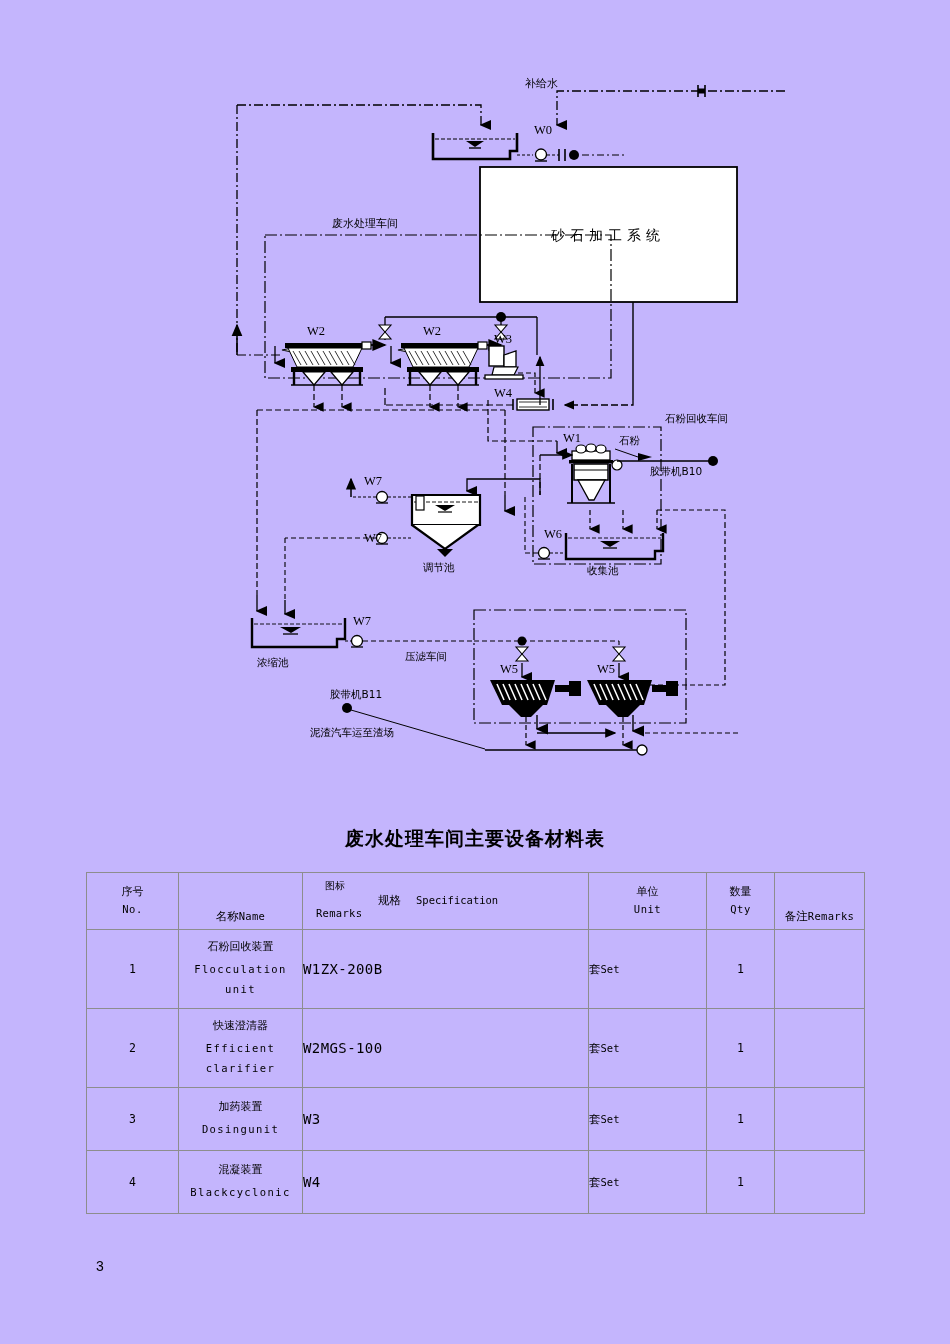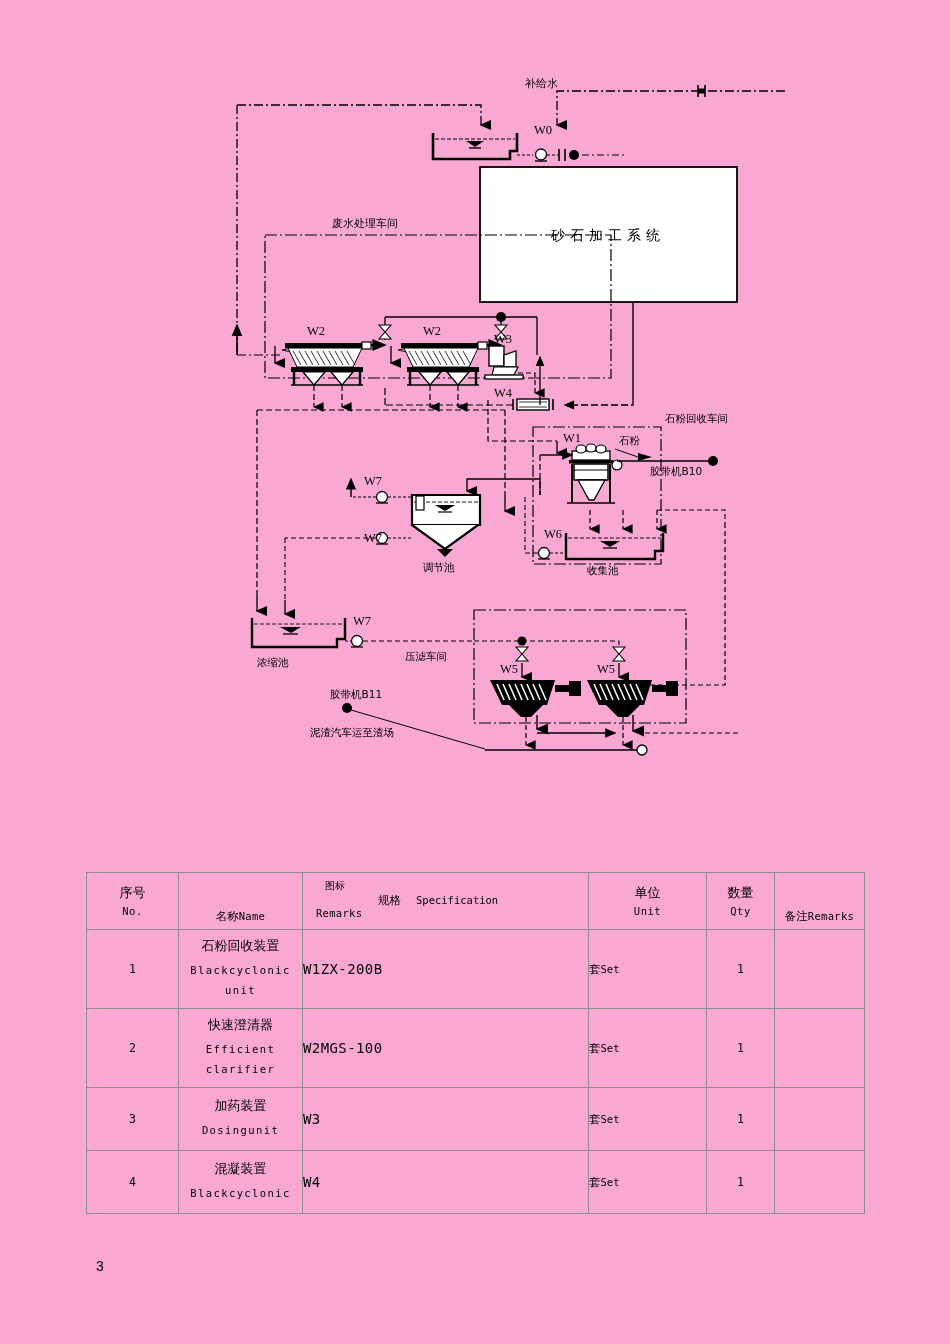--- a/index.html
+++ b/index.html
@@ -13,21 +13,21 @@
     position: relative;
     font-family: "Liberation Serif", "DejaVu Serif", serif;
     color: #000000;
     overflow: hidden;
   }
   .page {
     position: absolute;
     left: 0; top: 0;
     width: 950px;
     height: 1344px;
-    background: #f9a8d4;
+    background: #c4b5fd;
   }
   
   .diagram-wrap {
     position: absolute;
     left: 85px;
     top: 55px;
     width: 780px;
     height: 720px;
   }
   .diagram-wrap svg {
@@ -75,22 +75,22 @@
     position: relative;
   }
   .stack {
     display: flex;
     flex-direction: column;
     align-items: center;
     justify-content: center;
     line-height: 1.65;
   }
   .cn {
-    font-family: Liberation Sans, sans-serif;
-    font-size: 13px;
+    font-family: Liberation Mono, monospace;
+    font-size: 11px;
   }
   .en {
     font-family: "DejaVu Sans Mono", "Liberation Mono", monospace;
     font-size: 10.5px;
     letter-spacing: 0.5px;
   }
   .inline-pair {
     font-family: "DejaVu Sans", "Liberation Sans", sans-serif;
     font-size: 11.5px;
     text-align: center;
@@ -523,20 +523,21 @@
         <circle cx="262" cy="653" r="5" fill="#000"></circle>
         <line x1="266" y1="655" x2="400" y2="694" stroke="#000" stroke-width="1"></line>
         <line x1="400" y1="695" x2="553" y2="695" stroke="#000" stroke-width="1.6"></line>
         <circle cx="557" cy="695" r="5" fill="#fff" stroke="#000" stroke-width="1.3"></circle>
       </g>
       <text class="lbl" x="245" y="643" font-size="10.5">胶带机B11</text>
       <text class="lbl" x="225" y="681" font-size="10.5">泥渣汽车运至渣场</text>
     </svg>
   </div>
 
+  <div class="table-title">废水处理车间主要设备材料表</div>
 
   <table class="eq-table">
     <colgroup>
       <col class="col-no">
         <col class="col-name">
         <col class="col-spec">
       <col class="col-unit">
         <col class="col-qty">
         <col class="col-rem">
     </colgroup>
@@ -575,21 +576,21 @@
             <span>备注</span><span class="en-inline">Remarks</span>
           </div>
         </th>
       </tr>
     </thead>
     <tbody>
       <tr>
         <td class="idx row-tall">1</td>
         <td class="namecell row-tall">
           <span class="cn">石粉回收装置</span>
-          <span class="en">Blackcyclonic unit</span>
+          <span class="en">Flocculation unit</span>
         </td>
         <td class="speccell row-tall">W1ZX-200B</td>
         <td class="unitcell row-tall">
           <span>套</span><span class="en-inline">Set</span>
         </td>
         <td class="qtycell row-tall">1</td>
         <td class="row-tall"></td>
       </tr>
       <tr>
         <td class="idx row-tall">2</td>

